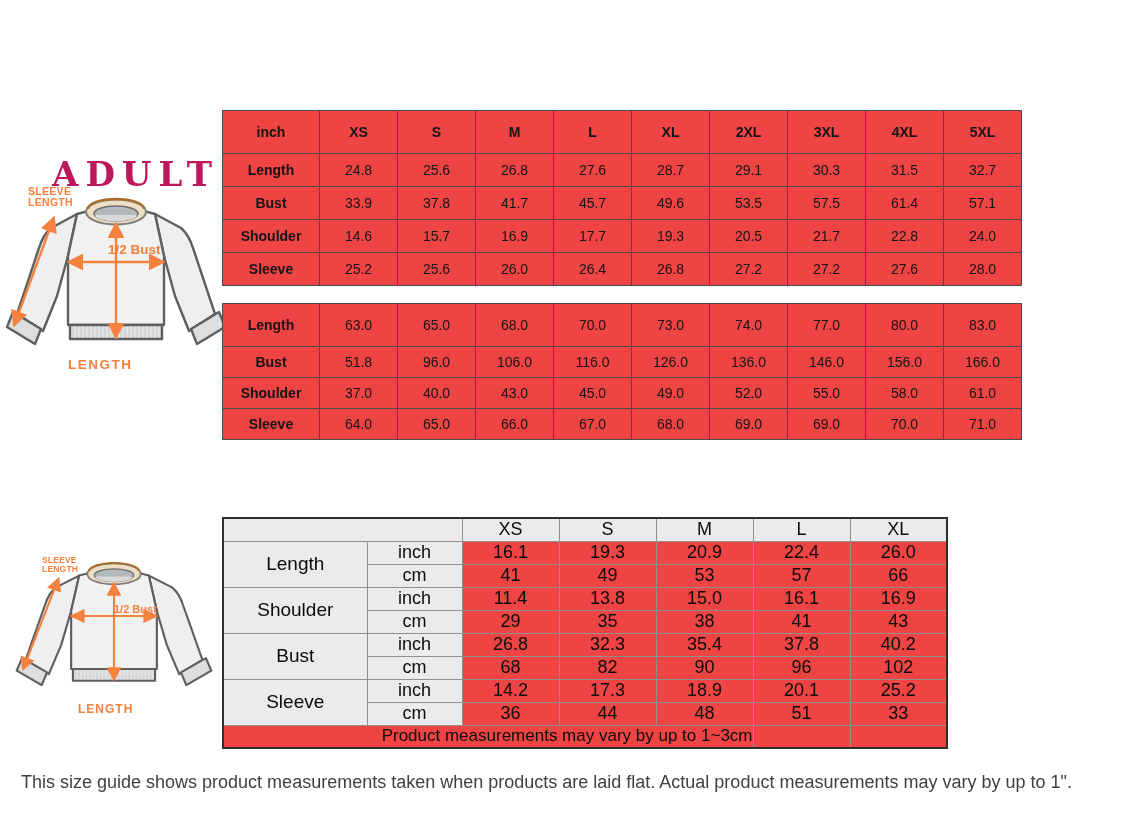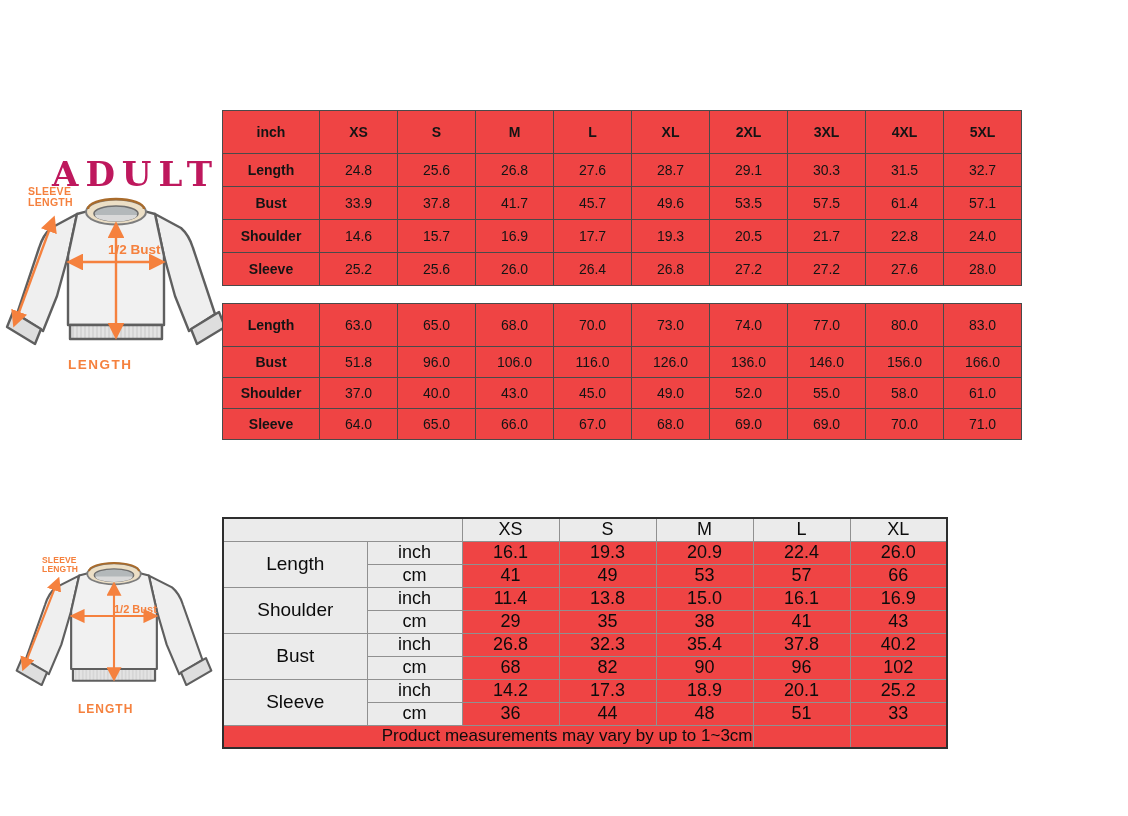--- a/index.html
+++ b/index.html
@@ -345,14 +345,15 @@
           <td>33</td>
         </tr>
         <tr>
           <td class="note-cell" colspan="5">Product measurements may vary by up to 1~3cm</td>
           <td></td>
           <td></td>
         </tr>
       </tbody>
     </table>
 
+  <p class="caption">This size guide shows product measurements taken when products are laid flat. Actual product measurements may vary by up to 1".</p>
 
 </div>
 
 </body></html>

